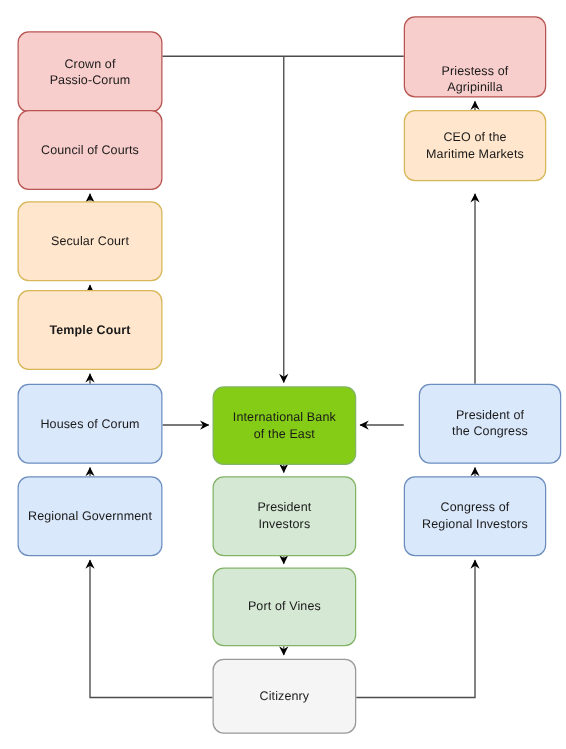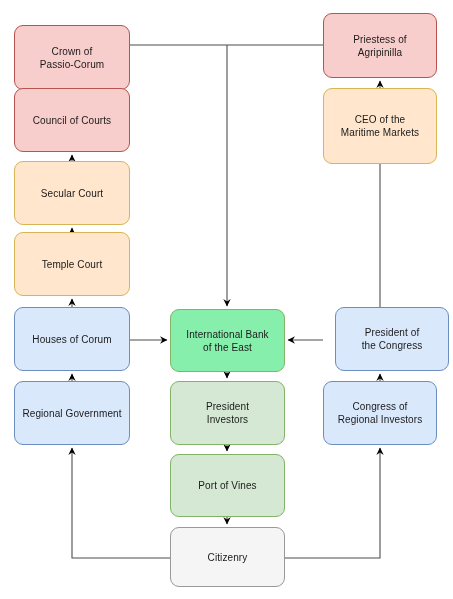--- a/index.html
+++ b/index.html
@@ -75,31 +75,31 @@
         <path d="M 227,517 L 227,524" fill="none" stroke="#4d4d4d" stroke-width="1.1" marker-end="url(#arrow-head)"></path>
         <path d="M 170,558 L 72,558 L 72,448" fill="none" stroke="#4d4d4d" stroke-width="1.1" marker-end="url(#arrow-head)"></path>
         <path d="M 285,558 L 380,558 L 380,448" fill="none" stroke="#4d4d4d" stroke-width="1.1" marker-end="url(#arrow-head)"></path>
       </g>
   </svg>
   <div id="nodes-group">
       <div class="node" style="left: 14px; top: 13px; width: 116px; height: 65px; background: rgb(248, 206, 204); border-color: rgb(184, 84, 80); color: rgb(26, 26, 26); margin-top: 12px;"><span>Crown of
 Passio-Corum</span></div>
       <div class="node" style="left: 14px; top: 88px; width: 116px; height: 64px; background: rgb(248, 206, 204); border-color: rgb(184, 84, 80); color: rgb(26, 26, 26);"><span>Council of Courts</span></div>
       <div class="node" style="left: 14px; top: 161px; width: 116px; height: 64px; background: rgb(255, 230, 204); border-color: rgb(214, 182, 86); color: rgb(26, 26, 26);"><span>Secular Court</span></div>
-      <div class="node" style="left: 14px; top: 232px; width: 116px; height: 64px; background: rgb(255, 230, 204); border-color: rgb(214, 182, 86); color: rgb(26, 26, 26);"><span>Temple Court</span></div>
+      <div class="node" style="left: 14px; top: 232px; width: 116px; height: 64px; background: rgb(255, 230, 204); border-color: rgb(214, 182, 86); color: rgb(26, 26, 26); font-weight: bold;"><span>Temple Court</span></div>
       <div class="node" style="left: 14px; top: 307px; width: 116px; height: 64px; background: rgb(218, 232, 252); border-color: rgb(108, 142, 191); color: rgb(26, 26, 26);"><span>Houses of Corum</span></div>
       <div class="node" style="left: 14px; top: 381px; width: 116px; height: 64px; background: rgb(218, 232, 252); border-color: rgb(108, 142, 191); color: rgb(26, 26, 26);"><span>Regional Government</span></div>
-      <div class="node" style="left: 323px; top: 13px; width: 114px; height: 65px; background: rgb(248, 206, 204); border-color: rgb(184, 84, 80); color: rgb(26, 26, 26);"><span>Priestess of
+      <div class="node" style="left: 323px; top: 13px; width: 114px; height: 65px; background: rgb(248, 206, 204); border-color: rgb(184, 84, 80); color: rgb(26, 26, 26); align-items: flex-end;"><span>Priestess of
 Agripinilla</span></div>
-      <div class="node" style="left: 323px; top: 88px; width: 114px; height: 76px; background: rgb(255, 230, 204); border-color: rgb(214, 182, 86); color: rgb(26, 26, 26);"><span>CEO of the
+      <div class="node" style="left: 323px; top: 88px; width: 114px; height: 57px; background: rgb(255, 230, 204); border-color: rgb(214, 182, 86); color: rgb(26, 26, 26);"><span>CEO of the
 Maritime Markets</span></div>
       <div class="node" style="left: 323px; top: 307px; width: 114px; height: 64px; background: rgb(218, 232, 252); border-color: rgb(108, 142, 191); color: rgb(26, 26, 26); margin-left: 12px;"><span>President of
 the Congress</span></div>
       <div class="node" style="left: 323px; top: 381px; width: 114px; height: 64px; background: rgb(218, 232, 252); border-color: rgb(108, 142, 191); color: rgb(26, 26, 26);"><span>Congress of
 Regional Investors</span></div>
-      <div class="node" style="left: 170px; top: 309px; width: 115px; height: 63px; background: #86efac; border-color: rgb(130, 179, 102); color: rgb(26, 26, 26);"><span>International Bank
+      <div class="node" style="left: 170px; top: 309px; width: 115px; height: 63px; background: #84cc16; border-color: rgb(130, 179, 102); color: rgb(26, 26, 26);"><span>International Bank
 of the East</span></div>
       <div class="node" style="left: 170px; top: 381px; width: 115px; height: 64px; background: rgb(213, 232, 212); border-color: rgb(130, 179, 102); color: rgb(26, 26, 26);"><span>President
 Investors</span></div>
       <div class="node" style="left: 170px; top: 454px; width: 115px; height: 63px; background: rgb(213, 232, 212); border-color: rgb(130, 179, 102); color: rgb(26, 26, 26);"><span>Port of Vines</span></div>
       <div class="node" style="left: 170px; top: 527px; width: 115px; height: 60px; background: rgb(245, 245, 245); border-color: rgb(153, 153, 153); color: rgb(26, 26, 26);"><span>Citizenry</span></div>
     </div>
 </div>
 
 </body></html>

